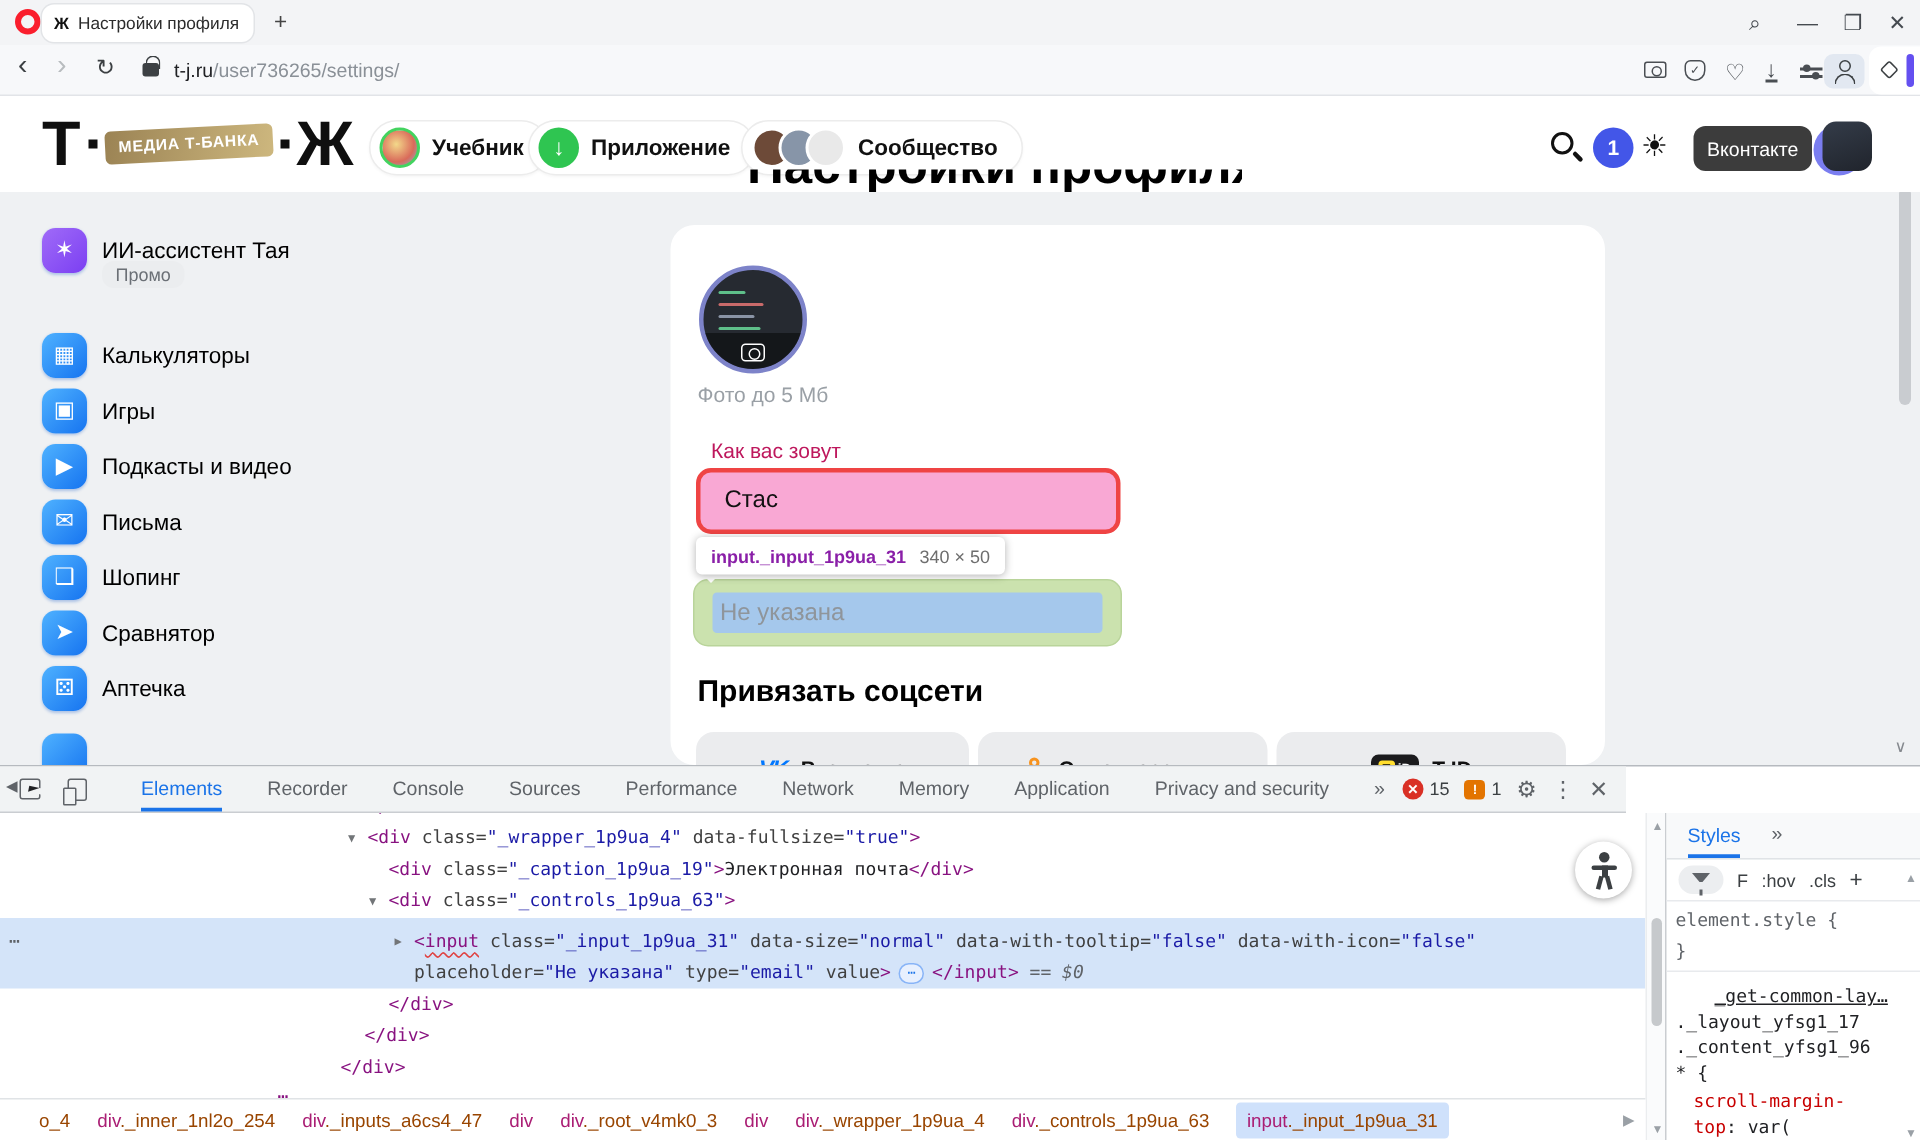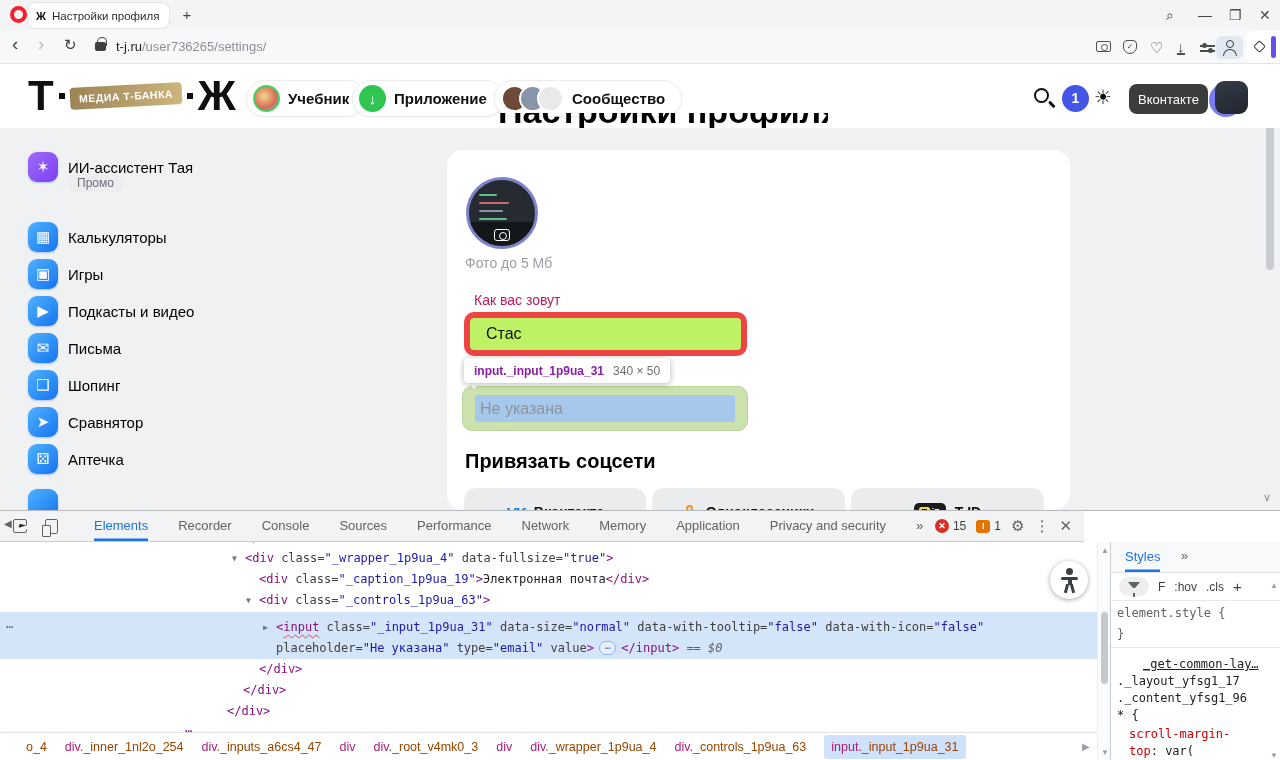--- a/index.html
+++ b/index.html
@@ -77,21 +77,21 @@
 
   
   #card { position:absolute; left:447px; top:150px; width:623px; height:360px; background:#fff; border-radius:16px; }
   #avatar { position:absolute; left:466px; top:177px; width:72px; height:72px; border-radius:50%; background:#262a31; border:3px solid #7d83c9; overflow:hidden; }
   #avatar .ln { position:absolute; height:2px; border-radius:1px; }
   #avatar .band { position:absolute; left:0; bottom:0; width:100%; height:24px; background:rgba(0,0,0,.45); }
   #cam { position:absolute; left:50%; transform:translateX(-50%); bottom:5px; width:16px; height:12px; border:1.6px solid #fff; border-radius:3px; }
   #cam:before { content:""; position:absolute; left:3.6px; top:1.6px; width:6px; height:6px; border:1.4px solid #fff; border-radius:50%; }
   #photo-hint { position:absolute; left:465px; top:255px; font-size:14px; color:#9aa0a6; }
   #name-label { position:absolute; left:462px; top:292px; font-size:14px; color:#be185d;margin-left:12px; }
-  #name-input { position:absolute; left:464px; top:312px; width:283px; height:44px; border:6px solid #ef4444; border-radius:10px; font-size:16px; color:#111; padding:0 16px; font-family:inherit; background:#bef264; }
+  #name-input { position:absolute; left:464px; top:312px; width:283px; height:44px; border:3px solid #ef4444; border-radius:10px; font-size:16px; color:#111; padding:0 16px; font-family:inherit; background:#f9a8d4; }
   #inspect-tip { position:absolute; left:464px; top:358px; height:25px; background:#fff; border-radius:4px; box-shadow:0 1px 6px rgba(0,0,0,.3); display:inline-flex; align-items:center; gap:9px; padding:0 10px; z-index:2; }
   #inspect-tip .sel { font-size:12px; font-weight:700; color:#8a1fa8; }
   #inspect-tip .sz { font-size:12px; color:#6e6e6e; }
   #tip-caret { position:absolute; left:470px; top:379px; width:8px; height:8px; background:#fff; transform:rotate(45deg); z-index:1; }
   #hl-green { position:absolute; left:462px; top:386px; width:286px; height:45px; background:#cbe2ae; border-radius:10px; border:1px solid #b9d49a; }
   #hl-blue { position:absolute; left:12px; top:8px; right:12px; bottom:8px; background:#a5c8ec; border-radius:3px; display:flex; align-items:center; }
   #hl-blue span { font-size:16px; color:#8f959b; padding-left:5px; }
   #social-h { position:absolute; left:465px; top:450px; font-size:20px; font-weight:800; color:#000; }
   .soc-btn { position:absolute; top:488px; height:48px; background:#ebecee; border:none; border-radius:12px; display:flex; align-items:center; justify-content:center; gap:9px; font-family:inherit; }
   .soc-btn .lbl { font-size:14px; font-weight:700; color:#111; }

